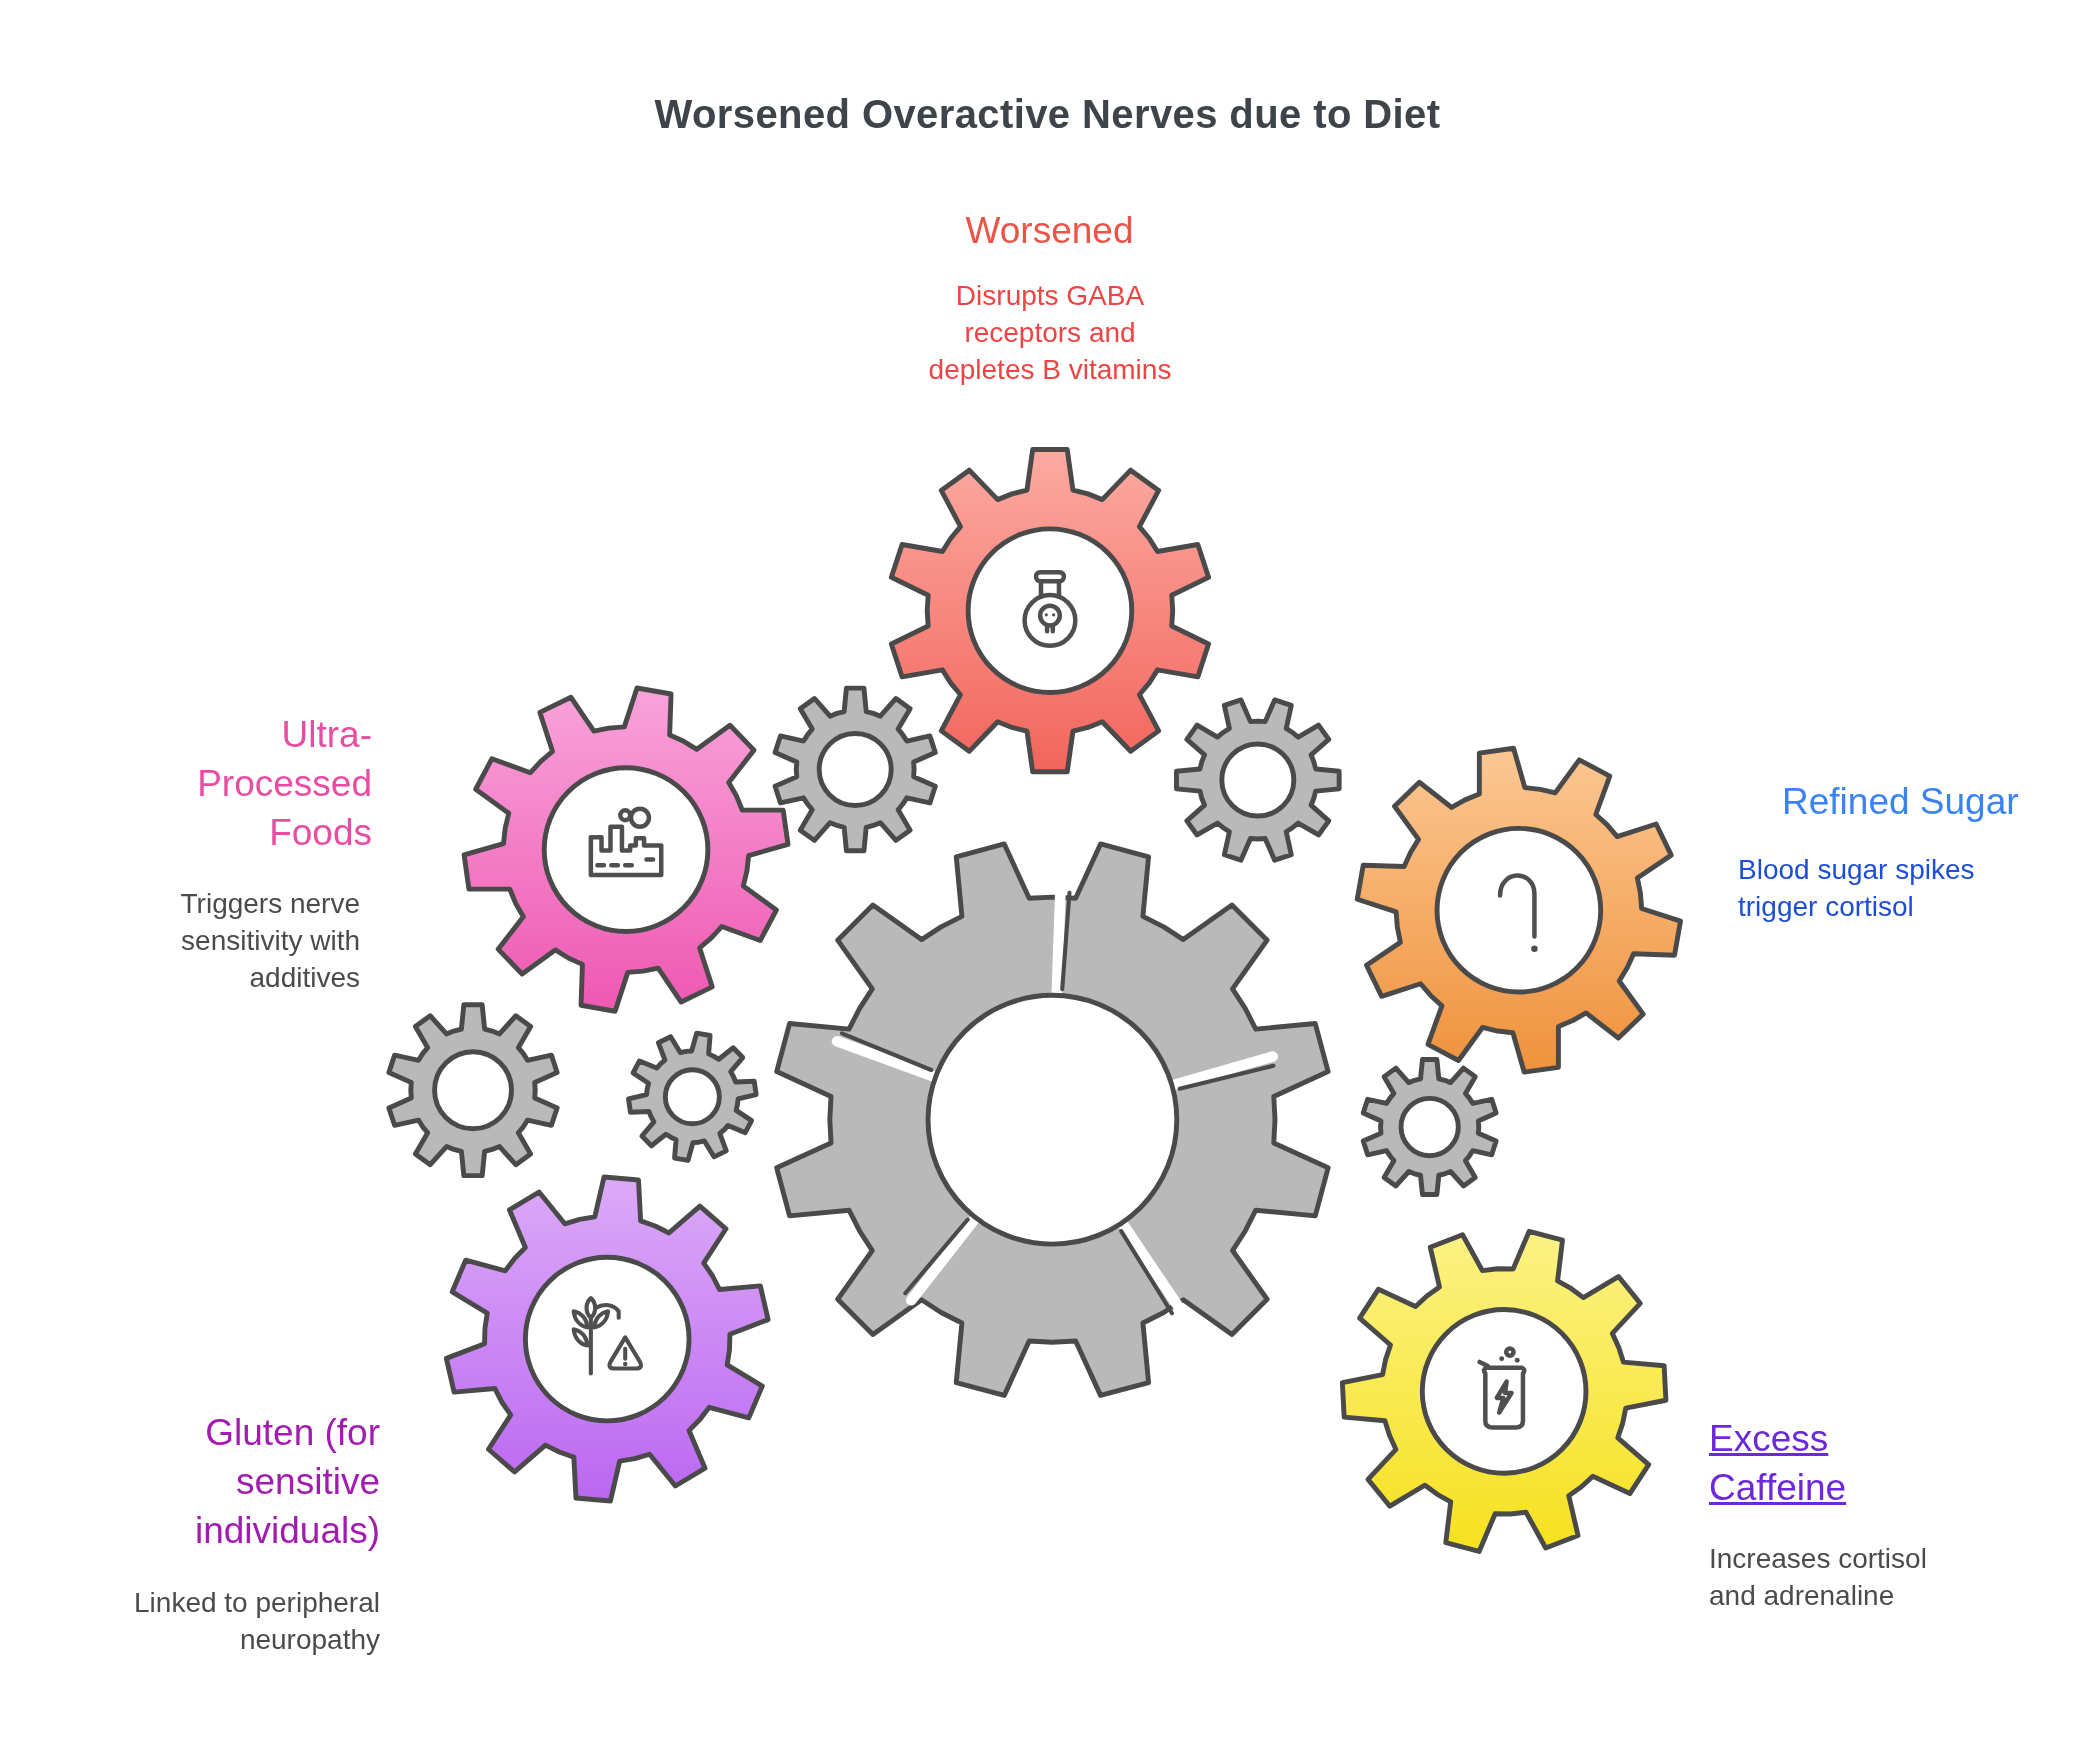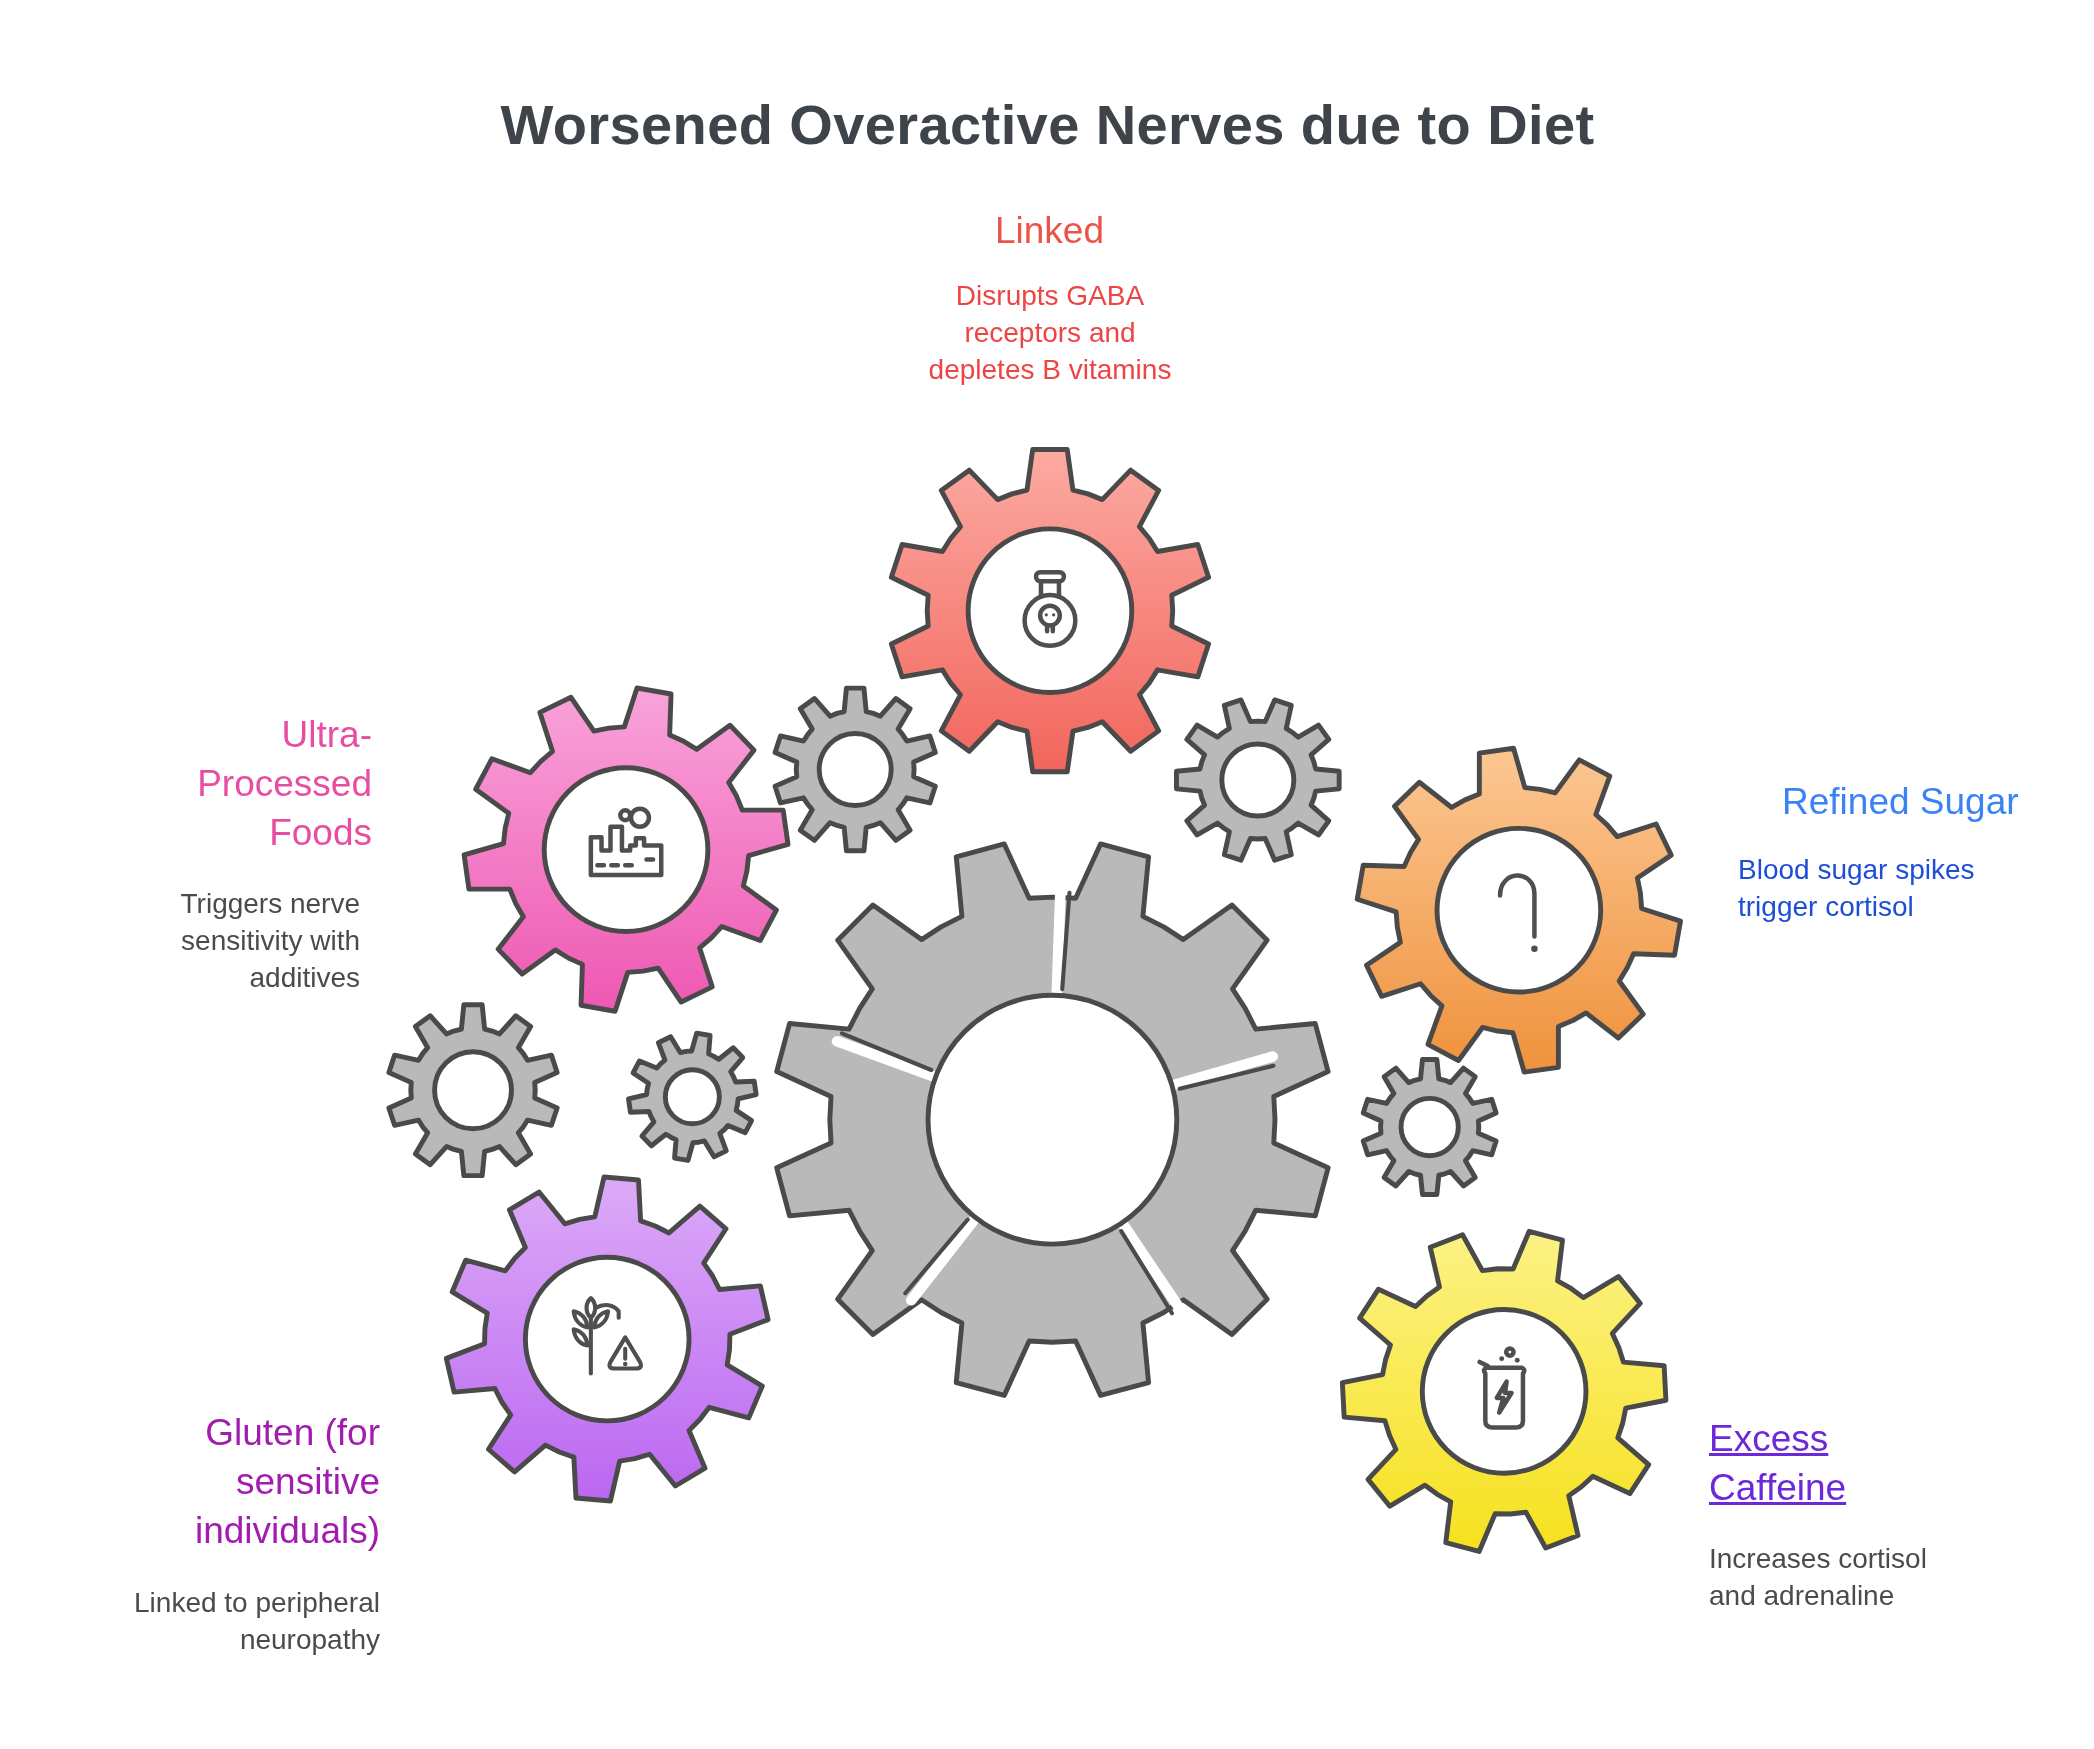--- a/index.html
+++ b/index.html
@@ -1,20 +1,20 @@
 <!DOCTYPE html>
 <html style="font-size:13px"><head>
 <meta charset="utf-8">
 <style>
   html,body{margin:0;padding:0;background:#fff;}
   .canvas{position:relative;width:2095px;height:1750px;background:#ffffff;overflow:hidden;
           font-family:"Liberation Sans","DejaVu Sans",sans-serif;}
   #gears-svg{position:absolute;left:0;top:0;width:2095px;height:1750px;}
   .title{position:absolute;left:0;top:92px;width:2095px;text-align:center;
-         font-size:56px;font-weight:bold;letter-spacing:0.4px;}
+         font-size:40px;font-weight:bold;letter-spacing:0.4px;}
   .flabel{position:absolute;font-size:37px;line-height:49px;font-weight:400;}
   .fdesc{position:absolute;font-size:28px;line-height:37px;font-weight:400;}
   .ta-r{text-align:right;} .ta-c{text-align:center;} .ta-l{text-align:left;}
   .pos-alcohol-label{left:845px;top:206px;width:409px;}
   .pos-alcohol-desc{left:911px;top:277px;width:278px;}
   .pos-upf-label{left:143px;top:710px;width:229px;}
   .pos-upf-desc{left:127px;top:885px;width:233px;}
   .pos-sugar-label{left:1738px;top:777px;width:344px;}
   .pos-sugar-desc{left:1738px;top:851px;width:262px;}
   .pos-gluten-label{left:151px;top:1408px;width:229px;}
@@ -149,21 +149,21 @@
         <line x1="-96.04319015080269" y1="122.92967756264864" x2="-172.3852130911843" y2="220.64301100988217" stroke="#ffffff" stroke-width="13" stroke-linecap="round"></line>
         <line x1="-103.48636472167355" y1="122.02693275131011" x2="-179.8075587039078" y2="212.02179565540132" stroke="#4a4a4a" stroke-width="5" stroke-linecap="round"></line>
         <line x1="-146.5920488426017" y1="-53.35514235880431" x2="-263.11393382005434" y2="-95.76564013118723" stroke="#ffffff" stroke-width="13" stroke-linecap="round"></line>
         <line x1="-148.0335549417251" y1="-60.71298552464089" x2="-257.2083017112474" y2="-105.48881234906355" stroke="#4a4a4a" stroke-width="5" stroke-linecap="round"></line>
         <circle cx="0" cy="0" r="152" fill="#ffffff" stroke="#4a4a4a" stroke-width="6"></circle>
       </g>
     </svg>
 
   <div class="title" style="color: rgb(63, 68, 74);">Worsened Overactive Nerves due to Diet</div>
 
-  <div class="flabel ta-c pos-alcohol-label" style="color: rgb(234, 84, 73);">Linked</div>
+  <div class="flabel ta-c pos-alcohol-label" style="color: rgb(234, 84, 73);">Worsened</div>
   <div class="fdesc ta-c pos-alcohol-desc" style="color: #ef4444;">Disrupts GABA receptors and depletes B vitamins</div>
 
   <div class="flabel ta-r pos-upf-label" style="color: rgb(232, 77, 161);">Ultra-Processed Foods</div>
   <div class="fdesc ta-r pos-upf-desc" style="color: rgb(75, 75, 75);">Triggers nerve sensitivity with additives</div>
 
   <div class="flabel ta-l pos-sugar-label" style="color: #3b82f6; margin-left: 44px;">Refined Sugar</div>
   <div class="fdesc ta-l pos-sugar-desc" style="color: #1d4ed8;">Blood sugar spikes trigger cortisol</div>
 
   <div class="flabel ta-r pos-gluten-label" style="color: #a21caf;">Gluten (for sensitive individuals)</div>
   <div class="fdesc ta-r pos-gluten-desc" style="color: rgb(75, 75, 75);">Linked to peripheral neuropathy</div>

